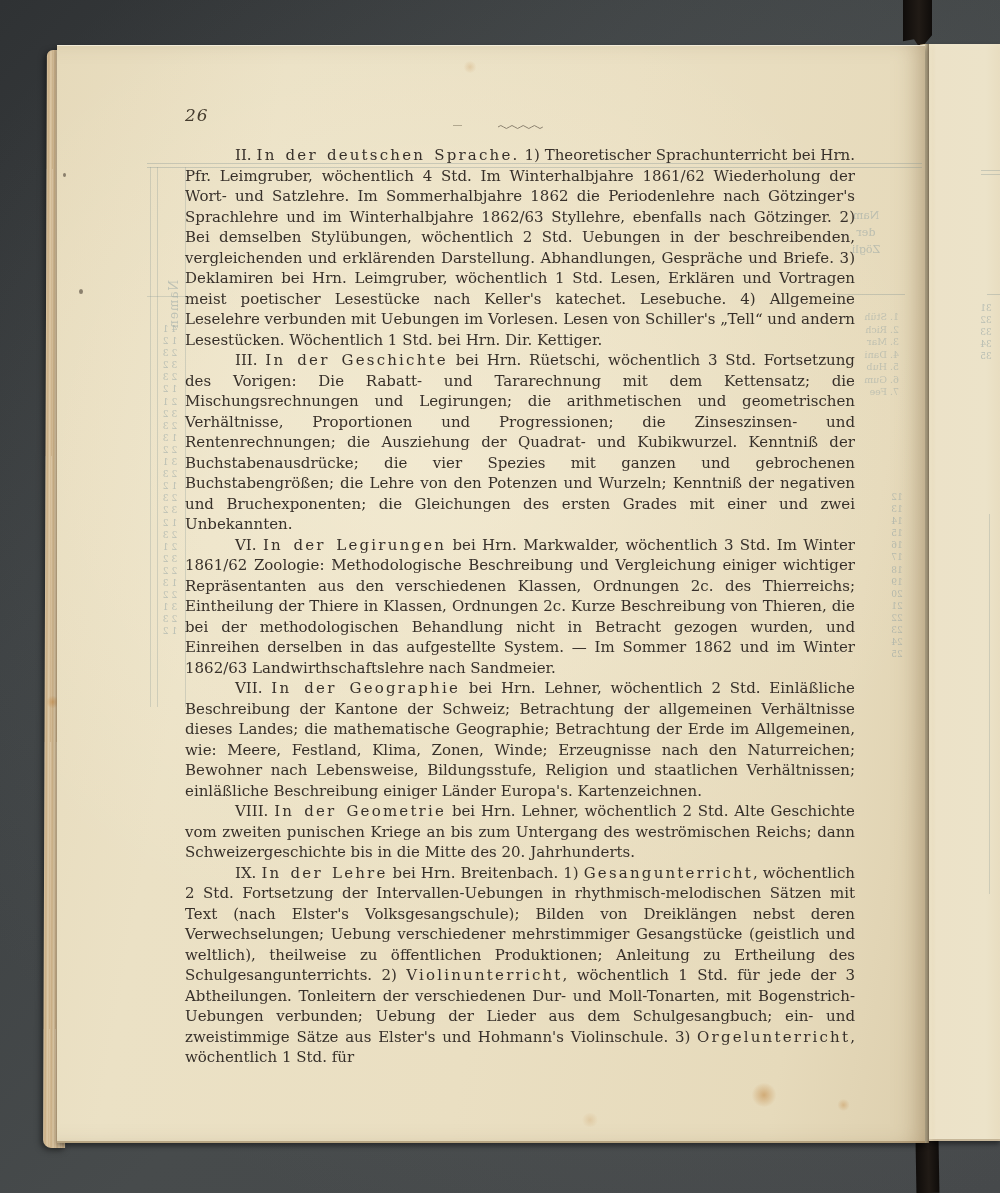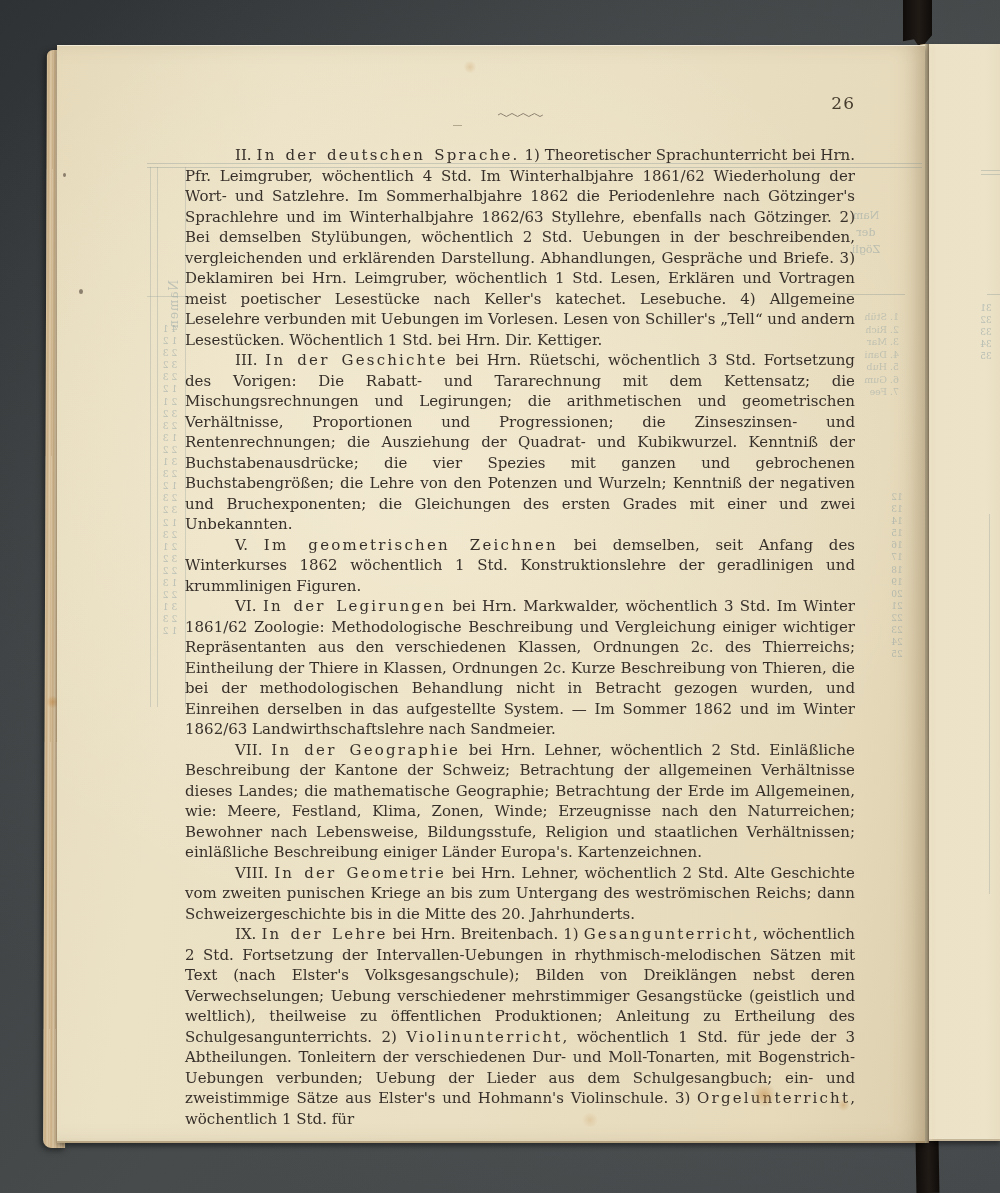--- a/index.html
+++ b/index.html
@@ -21,21 +21,21 @@
   
   .right-page{position:absolute;left:929px;top:44px;width:71px;height:1097px;
     background:linear-gradient(90deg,#e3d6b4 0%,#ece2c8 10%,#ece3c9 80%,#e8ddc0 100%);
     box-shadow:0 3px 5px rgba(0,0,0,.45), inset 3px 0 6px -2px rgba(255,250,235,.6), inset 0 -2px 0 rgba(150,125,90,.5);}
   .crease{position:absolute;left:920px;top:44px;width:9px;height:1099px;
     background:linear-gradient(90deg,rgba(146,120,84,.55),#e8d9b3 45%,rgba(170,145,105,.6));}
   .ribbon{position:absolute;background:linear-gradient(90deg,#0f0c0a,#211b16 55%,#0f0c0a);}
   .ribbon.top{left:903px;top:0;width:29px;height:49px;clip-path:polygon(0 0,100% 0,100% 72%,60% 100%,38% 80%,0 84%);}
   .ribbon.bottom{left:916px;top:1141px;width:23px;height:52px;transform:rotate(-1deg);}
   
-  .pageno{position:absolute;left:128px;top:48px;width:670px;text-align:right;color:#453c2e;font-size:17px;letter-spacing:1px;}
+  .pageno{position:absolute;left:128px;top:60px;width:670px;text-align:left;color:#453c2e;font-size:17px;letter-spacing:1px;font-style:italic;}
   .pageno .squig{display:block;margin:-2px auto 0;opacity:.75;}
   .pre-dash{position:absolute;left:396px;top:80px;width:9px;height:1px;background:rgba(90,80,60,.4);}
   
   .text-block{position:absolute;left:128px;top:100px;width:670px;color:#37302a;font-size:15px;line-height:20.5px;text-align:justify;}
   .text-block p{margin:0;text-indent:50px;}
   .sperr{letter-spacing:2.2px;word-spacing:2px;}
   
   .ghost{color:#8fa0a2;filter:blur(.4px);}
   .gline{position:absolute;background:rgba(128,148,148,.34);height:1px;}
   .gvline{position:absolute;background:rgba(128,148,148,.28);width:1px;}
@@ -149,25 +149,20 @@
         <span class="numeral">II.</span>
         <span class="sperr">In der deutschen Sprache.</span>
         <span>1) Theoretischer Sprachunterricht bei Hrn. Pfr. Leimgruber, wöchentlich 4 Std. Im Winterhalbjahre 1861/62 Wiederholung der Wort- und Satzlehre. Im Sommerhalbjahre 1862 die Periodenlehre nach Götzinger's Sprachlehre und im Winterhalbjahre 1862/63 Styllehre, ebenfalls nach Götzinger. 2) Bei demselben Stylübungen, wöchentlich 2 Std. Uebungen in der beschreibenden, vergleichenden und erklärenden Darstellung. Abhandlungen, Gespräche und Briefe. 3) Deklamiren bei Hrn. Leimgruber, wöchentlich 1 Std. Lesen, Erklären und Vortragen meist poetischer Lesestücke nach Keller's katechet. Lesebuche. 4) Allgemeine Leselehre verbunden mit Uebungen im Vorlesen. Lesen von Schiller's „Tell“ und andern Lesestücken. Wöchentlich 1 Std. bei Hrn. Dir. Kettiger.</span>
       </p>
       <p class="para">
         <span class="numeral">III.</span>
         <span class="sperr">In der Geschichte</span>
         <span>bei Hrn. Rüetschi, wöchentlich 3 Std. Fortsetzung des Vorigen: Die Rabatt- und Tararechnung mit dem Kettensatz; die Mischungsrechnungen und Legirungen; die arithmetischen und geometrischen Verhältnisse, Proportionen und Progressionen; die Zinseszinsen- und Rentenrechnungen; die Ausziehung der Quadrat- und Kubikwurzel. Kenntniß der Buchstabenausdrücke; die vier Spezies mit ganzen und gebrochenen Buchstabengrößen; die Lehre von den Potenzen und Wurzeln; Kenntniß der negativen und Bruchexponenten; die Gleichungen des ersten Grades mit einer und zwei Unbekannten.</span>
       </p>
       <p class="para">
-        <span class="numeral">V.</span>
-        <span class="sperr">Im geometrischen Zeichnen</span>
-        <span>bei demselben, seit Anfang des Winterkurses 1862 wöchentlich 1 Std. Konstruktionslehre der geradlinigen und krummlinigen Figuren.</span>
-      </p>
-      <p class="para">
         <span class="numeral">VI.</span>
         <span class="sperr">In der Legirungen</span>
         <span>bei Hrn. Markwalder, wöchentlich 3 Std. Im Winter 1861/62 Zoologie: Methodologische Beschreibung und Vergleichung einiger wichtiger Repräsentanten aus den verschiedenen Klassen, Ordnungen 2c. des Thierreichs; Eintheilung der Thiere in Klassen, Ordnungen 2c. Kurze Beschreibung von Thieren, die bei der methodologischen Behandlung nicht in Betracht gezogen wurden, und Einreihen derselben in das aufgestellte System. — Im Sommer 1862 und im Winter 1862/63 Landwirthschaftslehre nach Sandmeier.</span>
       </p>
       <p class="para">
         <span class="numeral">VII.</span>
         <span class="sperr">In der Geographie</span>
         <span>bei Hrn. Lehner, wöchentlich 2 Std. Einläßliche Beschreibung der Kantone der Schweiz; Betrachtung der allgemeinen Verhältnisse dieses Landes; die mathematische Geographie; Betrachtung der Erde im Allgemeinen, wie: Meere, Festland, Klima, Zonen, Winde; Erzeugnisse nach den Naturreichen; Bewohner nach Lebensweise, Bildungsstufe, Religion und staatlichen Verhältnissen; einläßliche Beschreibung einiger Länder Europa's. Kartenzeichnen.</span>
       </p>
       <p class="para">

